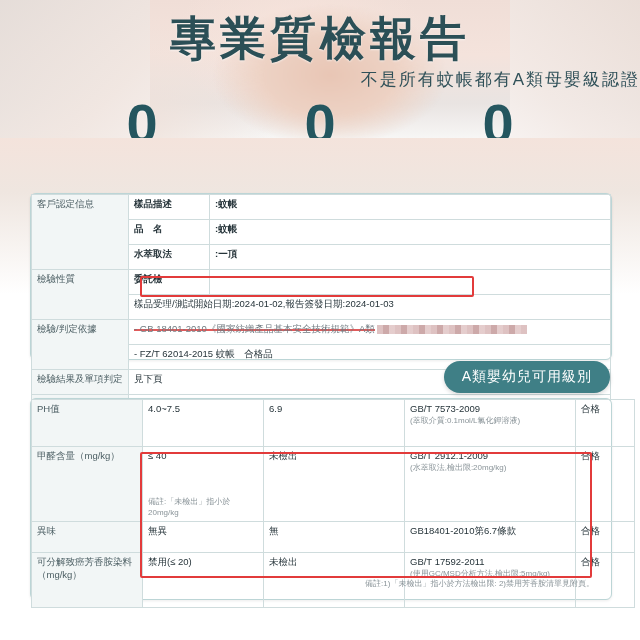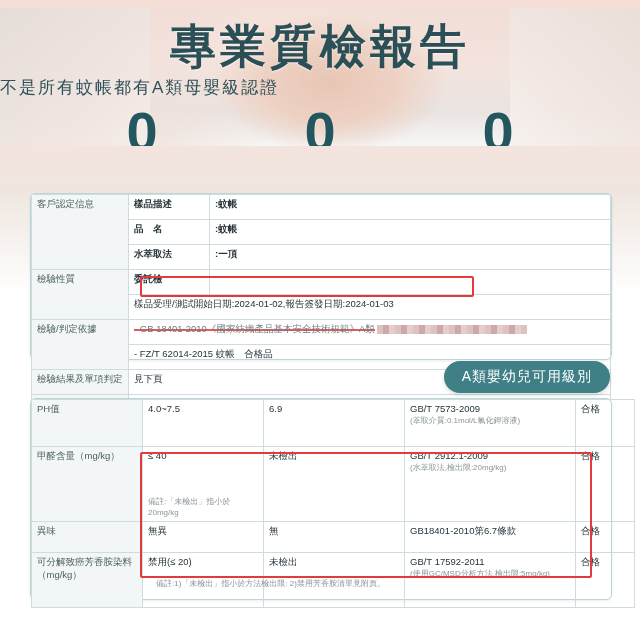--- a/index.html
+++ b/index.html
@@ -9,21 +9,21 @@
     background:#ffffff;
     position:relative;
     overflow:hidden;
   }
   #page{
     position:absolute;inset:0;
     background:linear-gradient(180deg,#f4ded6 0%,#f6e2da 18%,#efe6e0 30%,#ffffff 46%,#ffffff 100%);
   }
   
   .hero{
-    position:absolute;left:0;top:8px;width:640px;height:138px;
+    position:absolute;left:0;top:0;width:640px;height:138px;
     overflow:hidden;
   }
   .hero-bg{
     position:absolute;inset:0;
     background:
       radial-gradient(ellipse 180px 120px at 300px 40px, #f7e4dc 0%, rgba(247,228,220,0) 70%),
       radial-gradient(ellipse 220px 150px at 120px 120px, #efe1da 0%, rgba(239,225,218,0) 70%),
       linear-gradient(180deg,#f0ded7 0%,#f4e3dc 40%,#e9e4e2 75%,#f7f6f5 100%);
   }
   .hero-baby{
@@ -44,21 +44,21 @@
   .title-main{
     position:absolute;left:0;right:0;top:8px;
     text-align:center;
     font-size:46px;letter-spacing:4px;
     color:#2b4f56;
     font-weight:bold;
     text-shadow:0 1px 2px rgba(255,255,255,.6);
   }
   .title-sub{
     position:absolute;left:0;right:0;top:68px;
-    text-align:left;
+    text-align:right;
     font-size:17px;letter-spacing:2px;
     color:#2f5058;
   }
   .zeros{
     position:absolute;left:0;right:0;top:96px;
     display:flex;justify-content:center;gap:78px;
   }
   .zero-col{width:100px;text-align:center;}
   .zero-num{
     font-size:56px;line-height:56px;font-weight:bold;color:#24565f;
@@ -124,22 +124,22 @@
     letter-spacing:1px;
     padding:7px 18px;
     border-radius:16px;
     box-shadow:0 2px 4px rgba(0,0,0,.15);
     white-space:nowrap;
   }
   #pill1{right:30px;top:361px;}
   #pill2{right:30px;top:601px;}
 
   .footnote{
-    position:absolute;left:156px;top:578px;width:430px;
-    font-size:8px;color:#8a9499;line-height:1.4;
+    position:absolute;left:164px;top:578px;width:430px;
+    font-size:8px;color:#8a9499;line-height:1.4;text-align:right;
   }
 </style>
 </head>
 <body>
 
 <div id="page">
 
   <div class="hero">
     <div class="hero-bg"></div>
     <div class="hero-left"></div>

